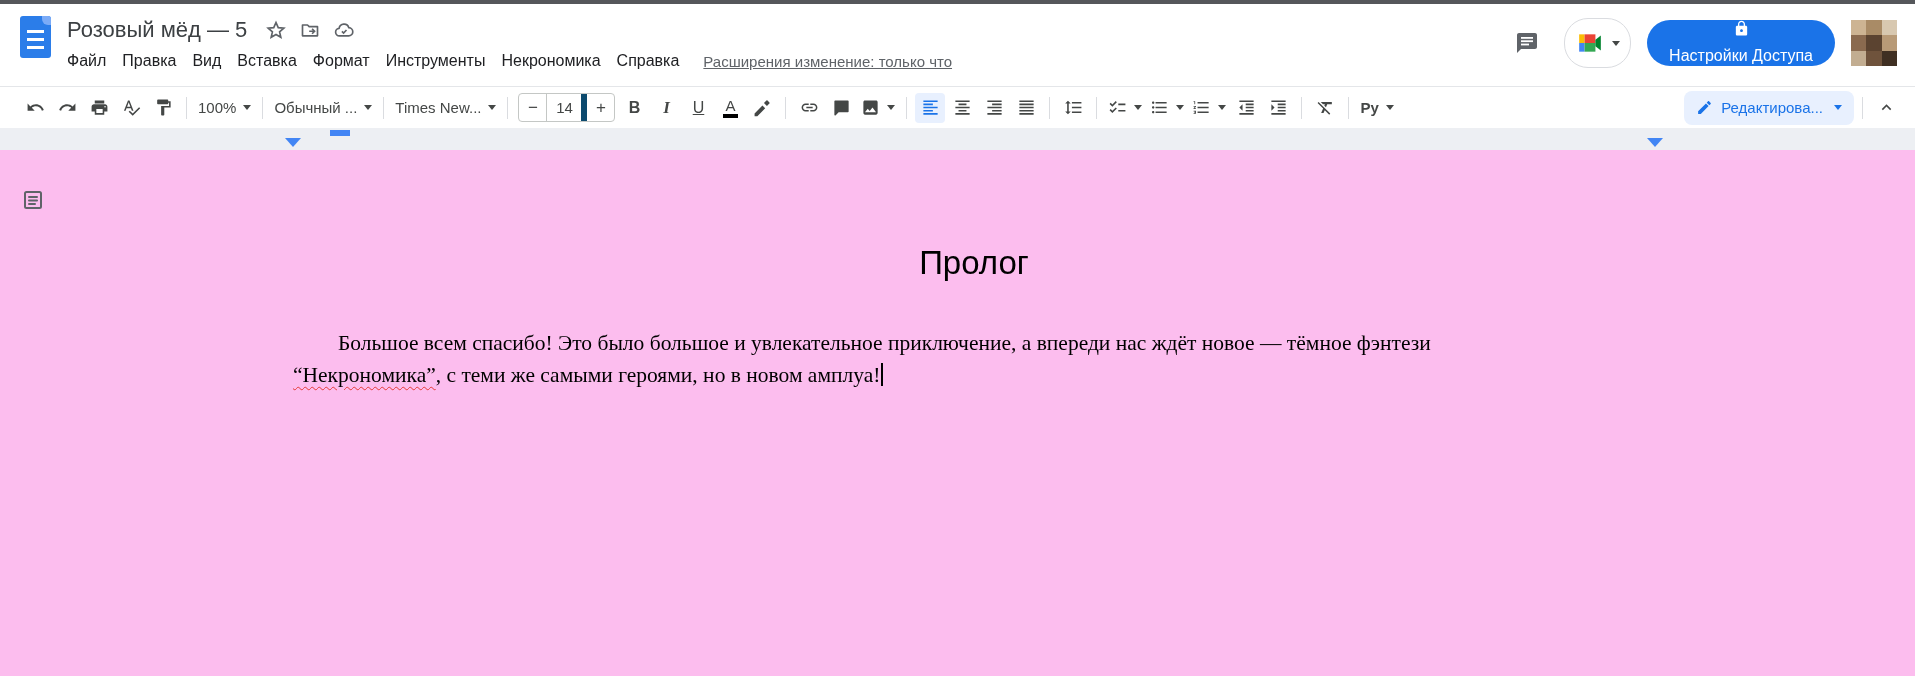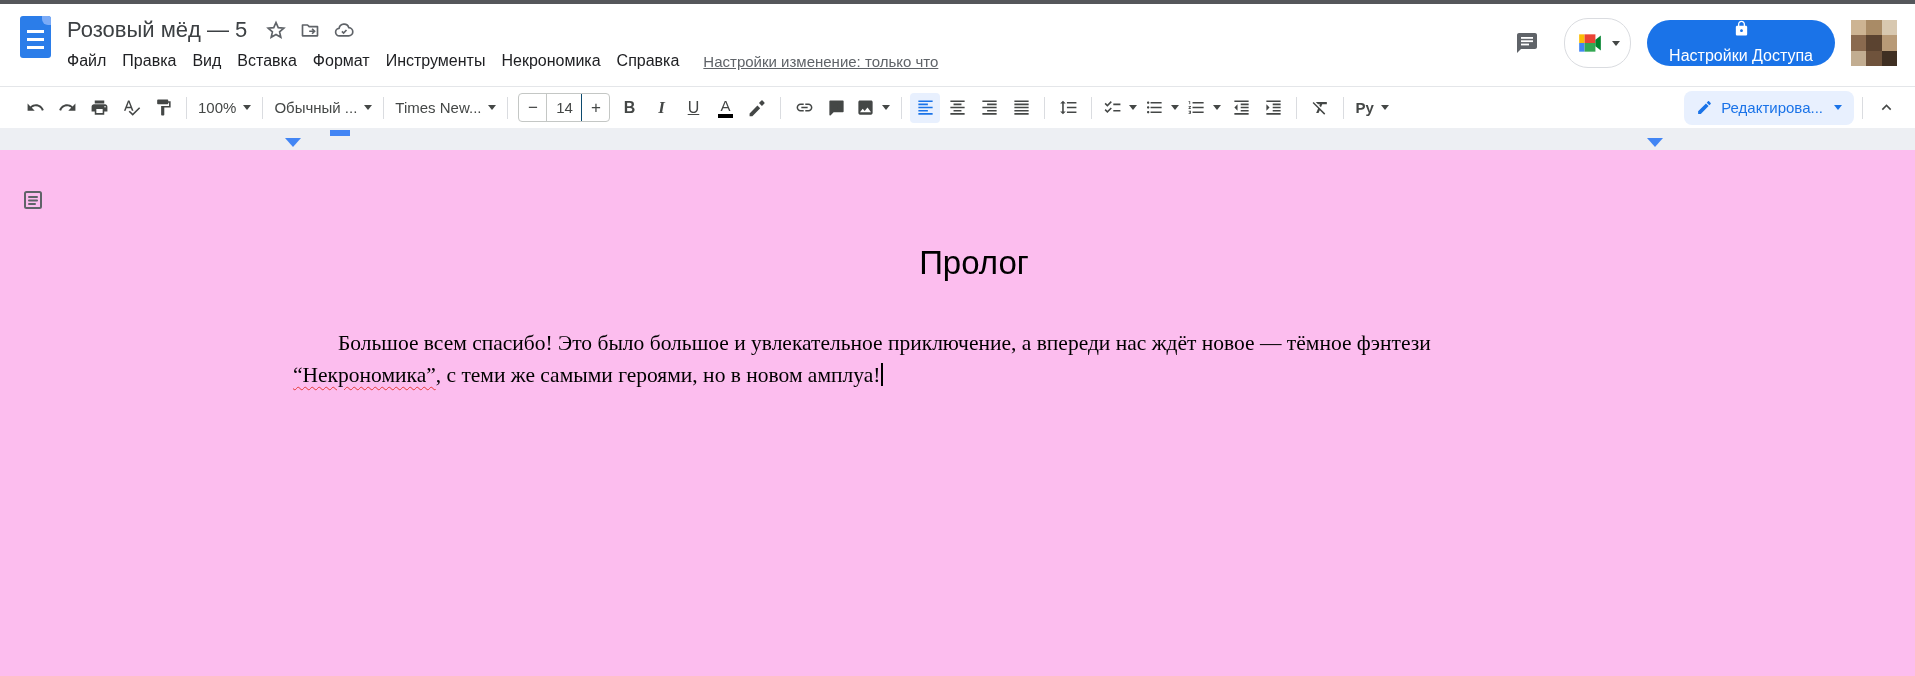--- a/index.html
+++ b/index.html
@@ -46,21 +46,21 @@
   .lbl{color:#444746;}
   .k-bold{font-weight:700;font-size:16px;}
   .k-italic{font-family:"Liberation Serif",serif;font-style:italic;font-size:17px;font-weight:600;}
   .k-underline{text-decoration:underline;font-size:16px;}
   .k-color{display:flex;flex-direction:column;align-items:center;line-height:1;font-size:15px;font-weight:500;}
   .k-color .bar{width:15px;height:4px;background:#000;margin-top:1px;}
   .k-ru{font-size:15px;font-weight:600;}
   .size-group{display:flex;align-items:center;height:27px;border:1px solid #c4c7c5;border-radius:4px;overflow:hidden;margin:0 2px;}
   .size-group .seg{height:100%;display:flex;align-items:center;justify-content:center;cursor:pointer;color:#444746;}
   .size-group .seg.minus,.size-group .seg.plus{width:27px;font-size:17px;}
-  .size-group .seg.val{width:34px;border-left:1px solid #c4c7c5;border-right:1px solid #0c4a6e;font-size:15px;}
+  .size-group .seg.val{width:34px;border-left:1px solid #c4c7c5;border-right:6px solid #0c4a6e;font-size:15px;}
   .mode{background:#e8f0fe;border-radius:8px;height:34px;padding:0 12px;gap:8px;}
   .mode .lbl{color:#1a73e8;font-size:15px;}
   .mode svg{fill:#1a73e8;width:17px;height:17px;}
   .mode .dd{border-top-color:#1a73e8;}
   
   .ruler{height:22px;background:#edeff3;position:relative;}
   .marker{position:absolute;cursor:ew-resize;}
   .marker-firstline{left:330px;top:2px;width:20px;height:6px;background:#4285f4;}
   .marker-tri{width:0;height:0;border-left:8px solid transparent;border-right:8px solid transparent;border-top:9px solid #4285f4;top:10px;}
   .marker-left{left:285px;}
@@ -105,21 +105,21 @@
       </span>
       <span class="hicon">
         <svg viewBox="0 0 24 24" fill="none" stroke-width="2">
             <path d="M6.5 19a4.5 4.5 0 0 1-.36-8.99A6 6 0 0 1 17.8 9.2 4.3 4.3 0 0 1 17.5 19z" fill="none" stroke-linejoin="round"></path>
             <path d="M9.5 13.6l2 2 3.5-3.6" fill="none"></path>
           </svg>
       </span>
     </div>
     <nav class="menu-row">
       <span class="menus"><span class="menu-item">Файл</span><span class="menu-item">Правка</span><span class="menu-item">Вид</span><span class="menu-item">Вставка</span><span class="menu-item">Формат</span><span class="menu-item">Инструменты</span><span class="menu-item">Некрономика</span><span class="menu-item">Справка</span></span>
-      <span class="last-edit">Настройки изменение: только что</span>
+      <span class="last-edit">Расширения изменение: только что</span>
     </nav>
   </div>
   <div class="head-right">
     <span class="hbtn">
       <svg viewBox="0 0 24 24">
           <path d="M20 2H4c-1.1 0-2 .9-2 2v18l4-4h14c1.1 0 2-.9 2-2V4c0-1.1-.9-2-2-2z" fill="#5f6368"></path>
           <rect x="6" y="6" width="12" height="1.8" fill="#fff"></rect>
           <rect x="6" y="9.3" width="12" height="1.8" fill="#fff"></rect>
           <rect x="6" y="12.6" width="8" height="1.8" fill="#fff"></rect>
         </svg>

